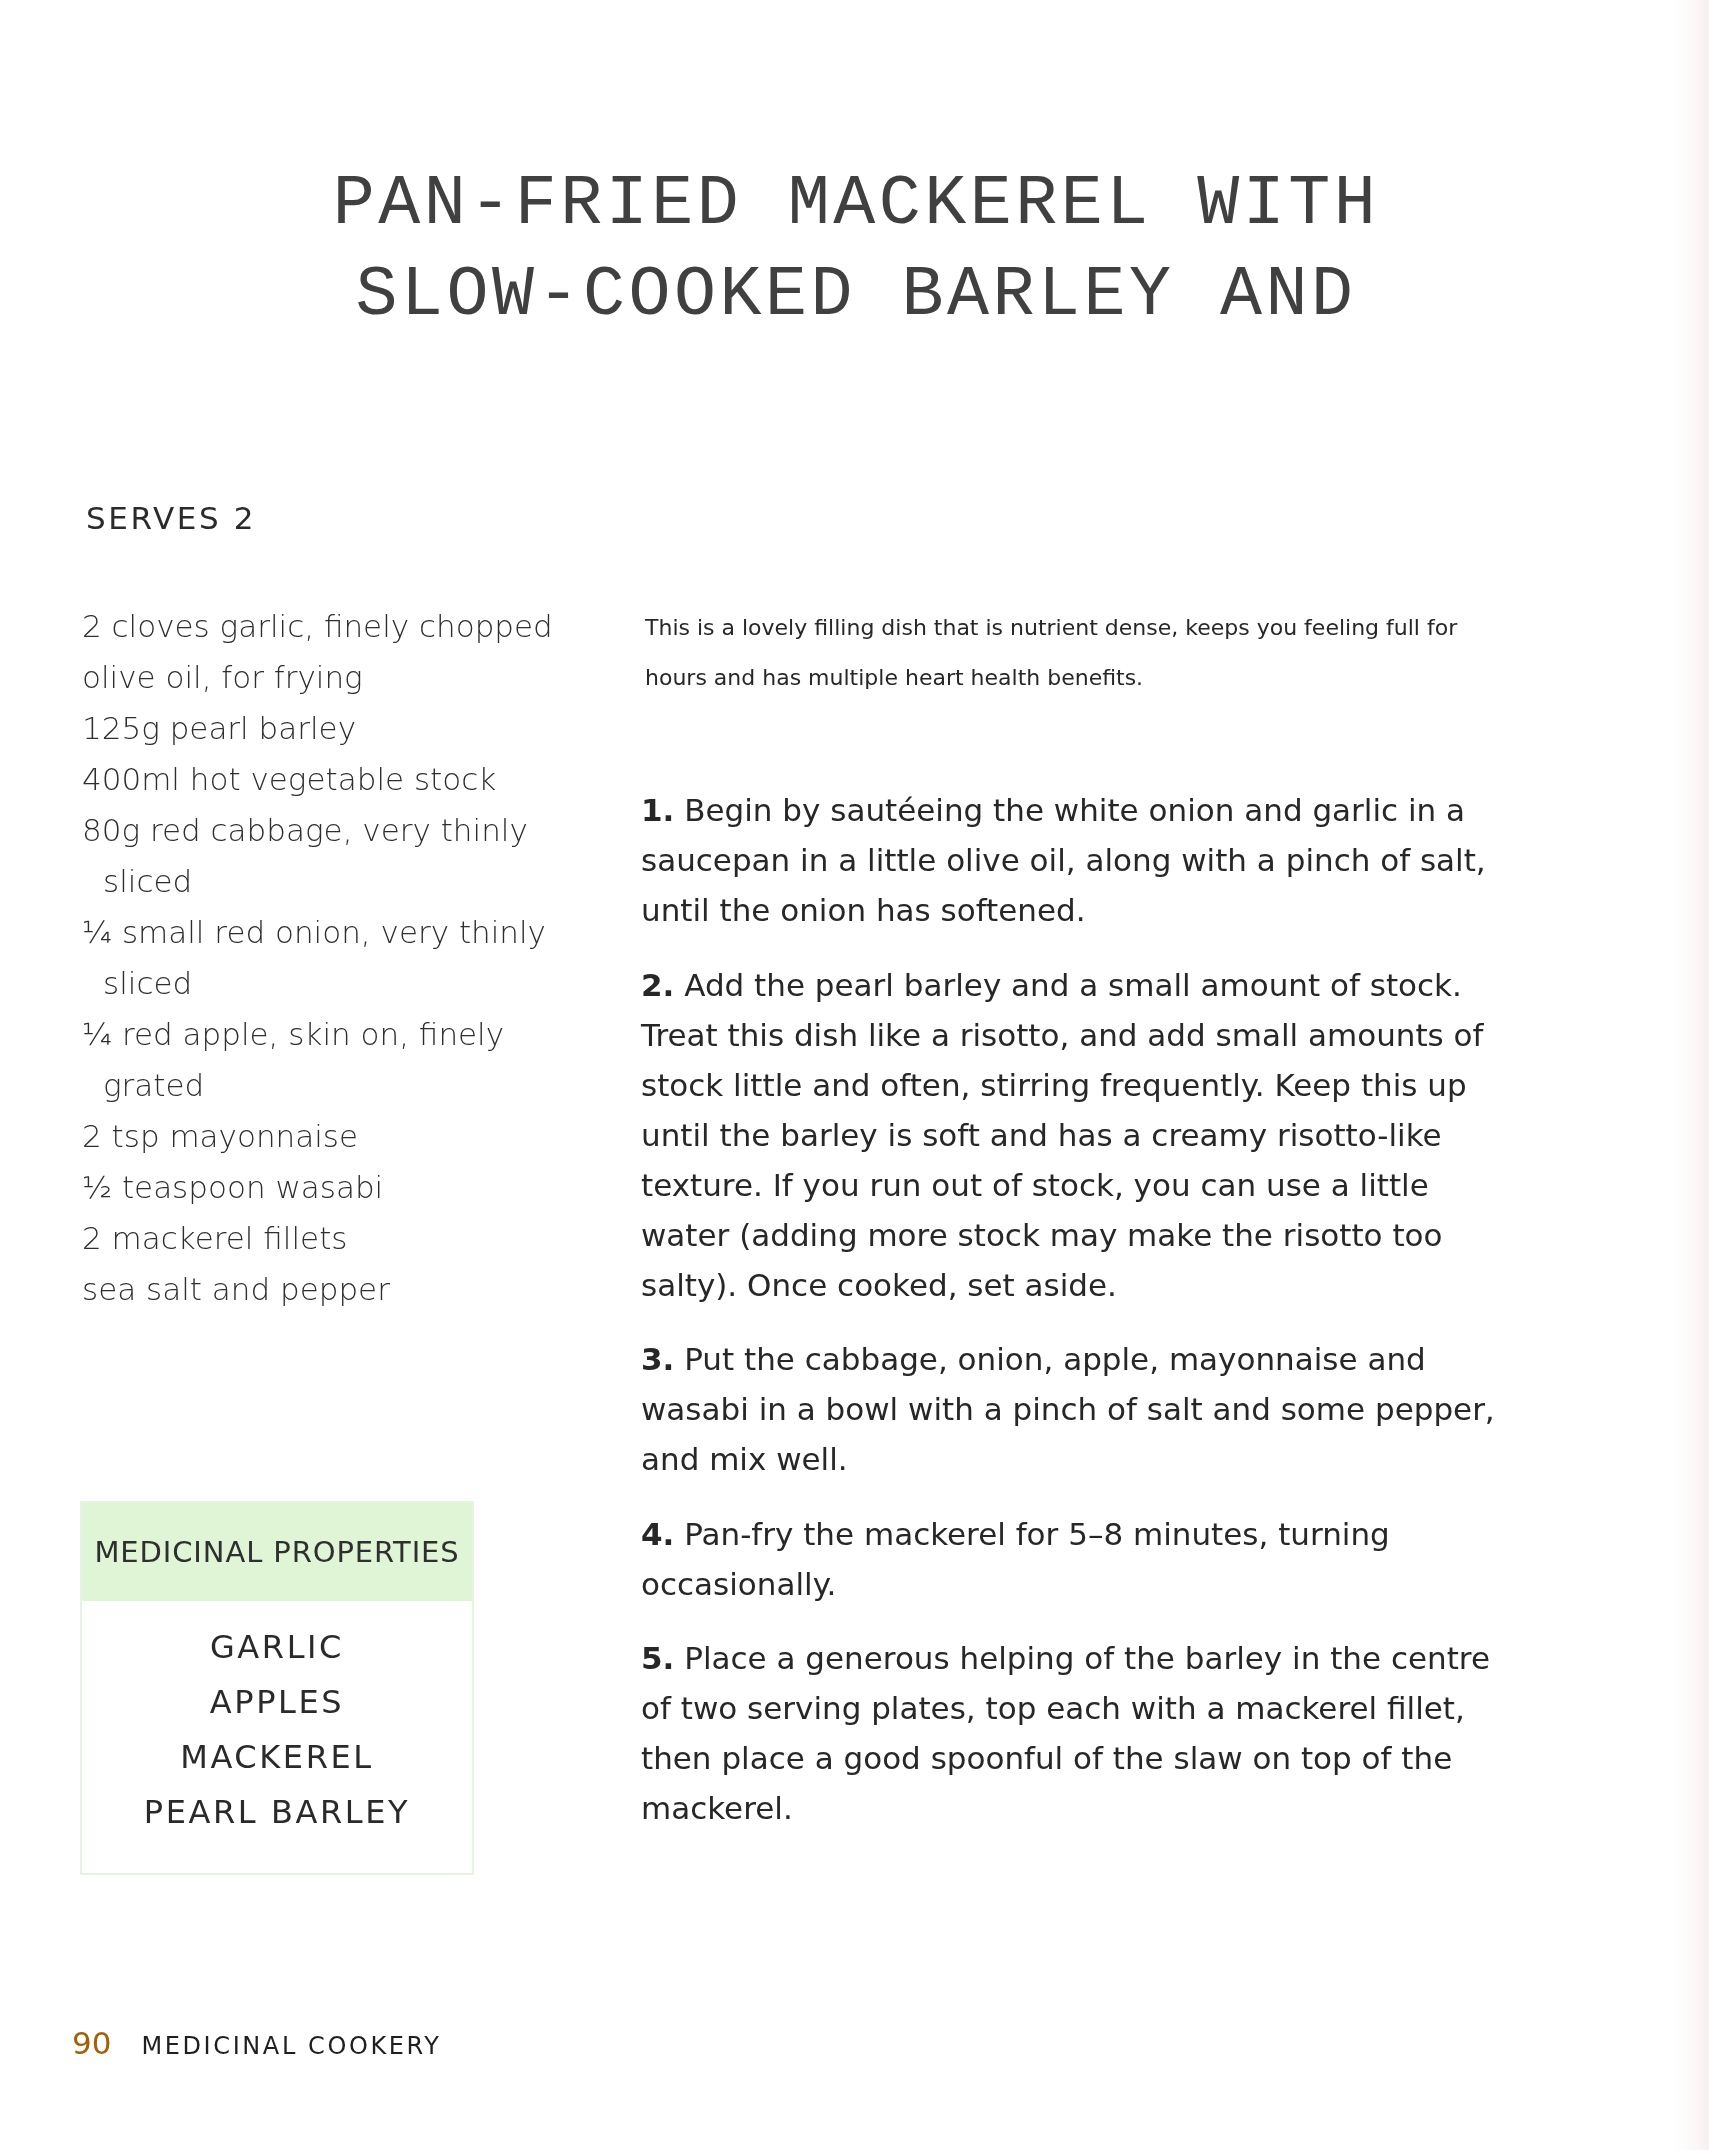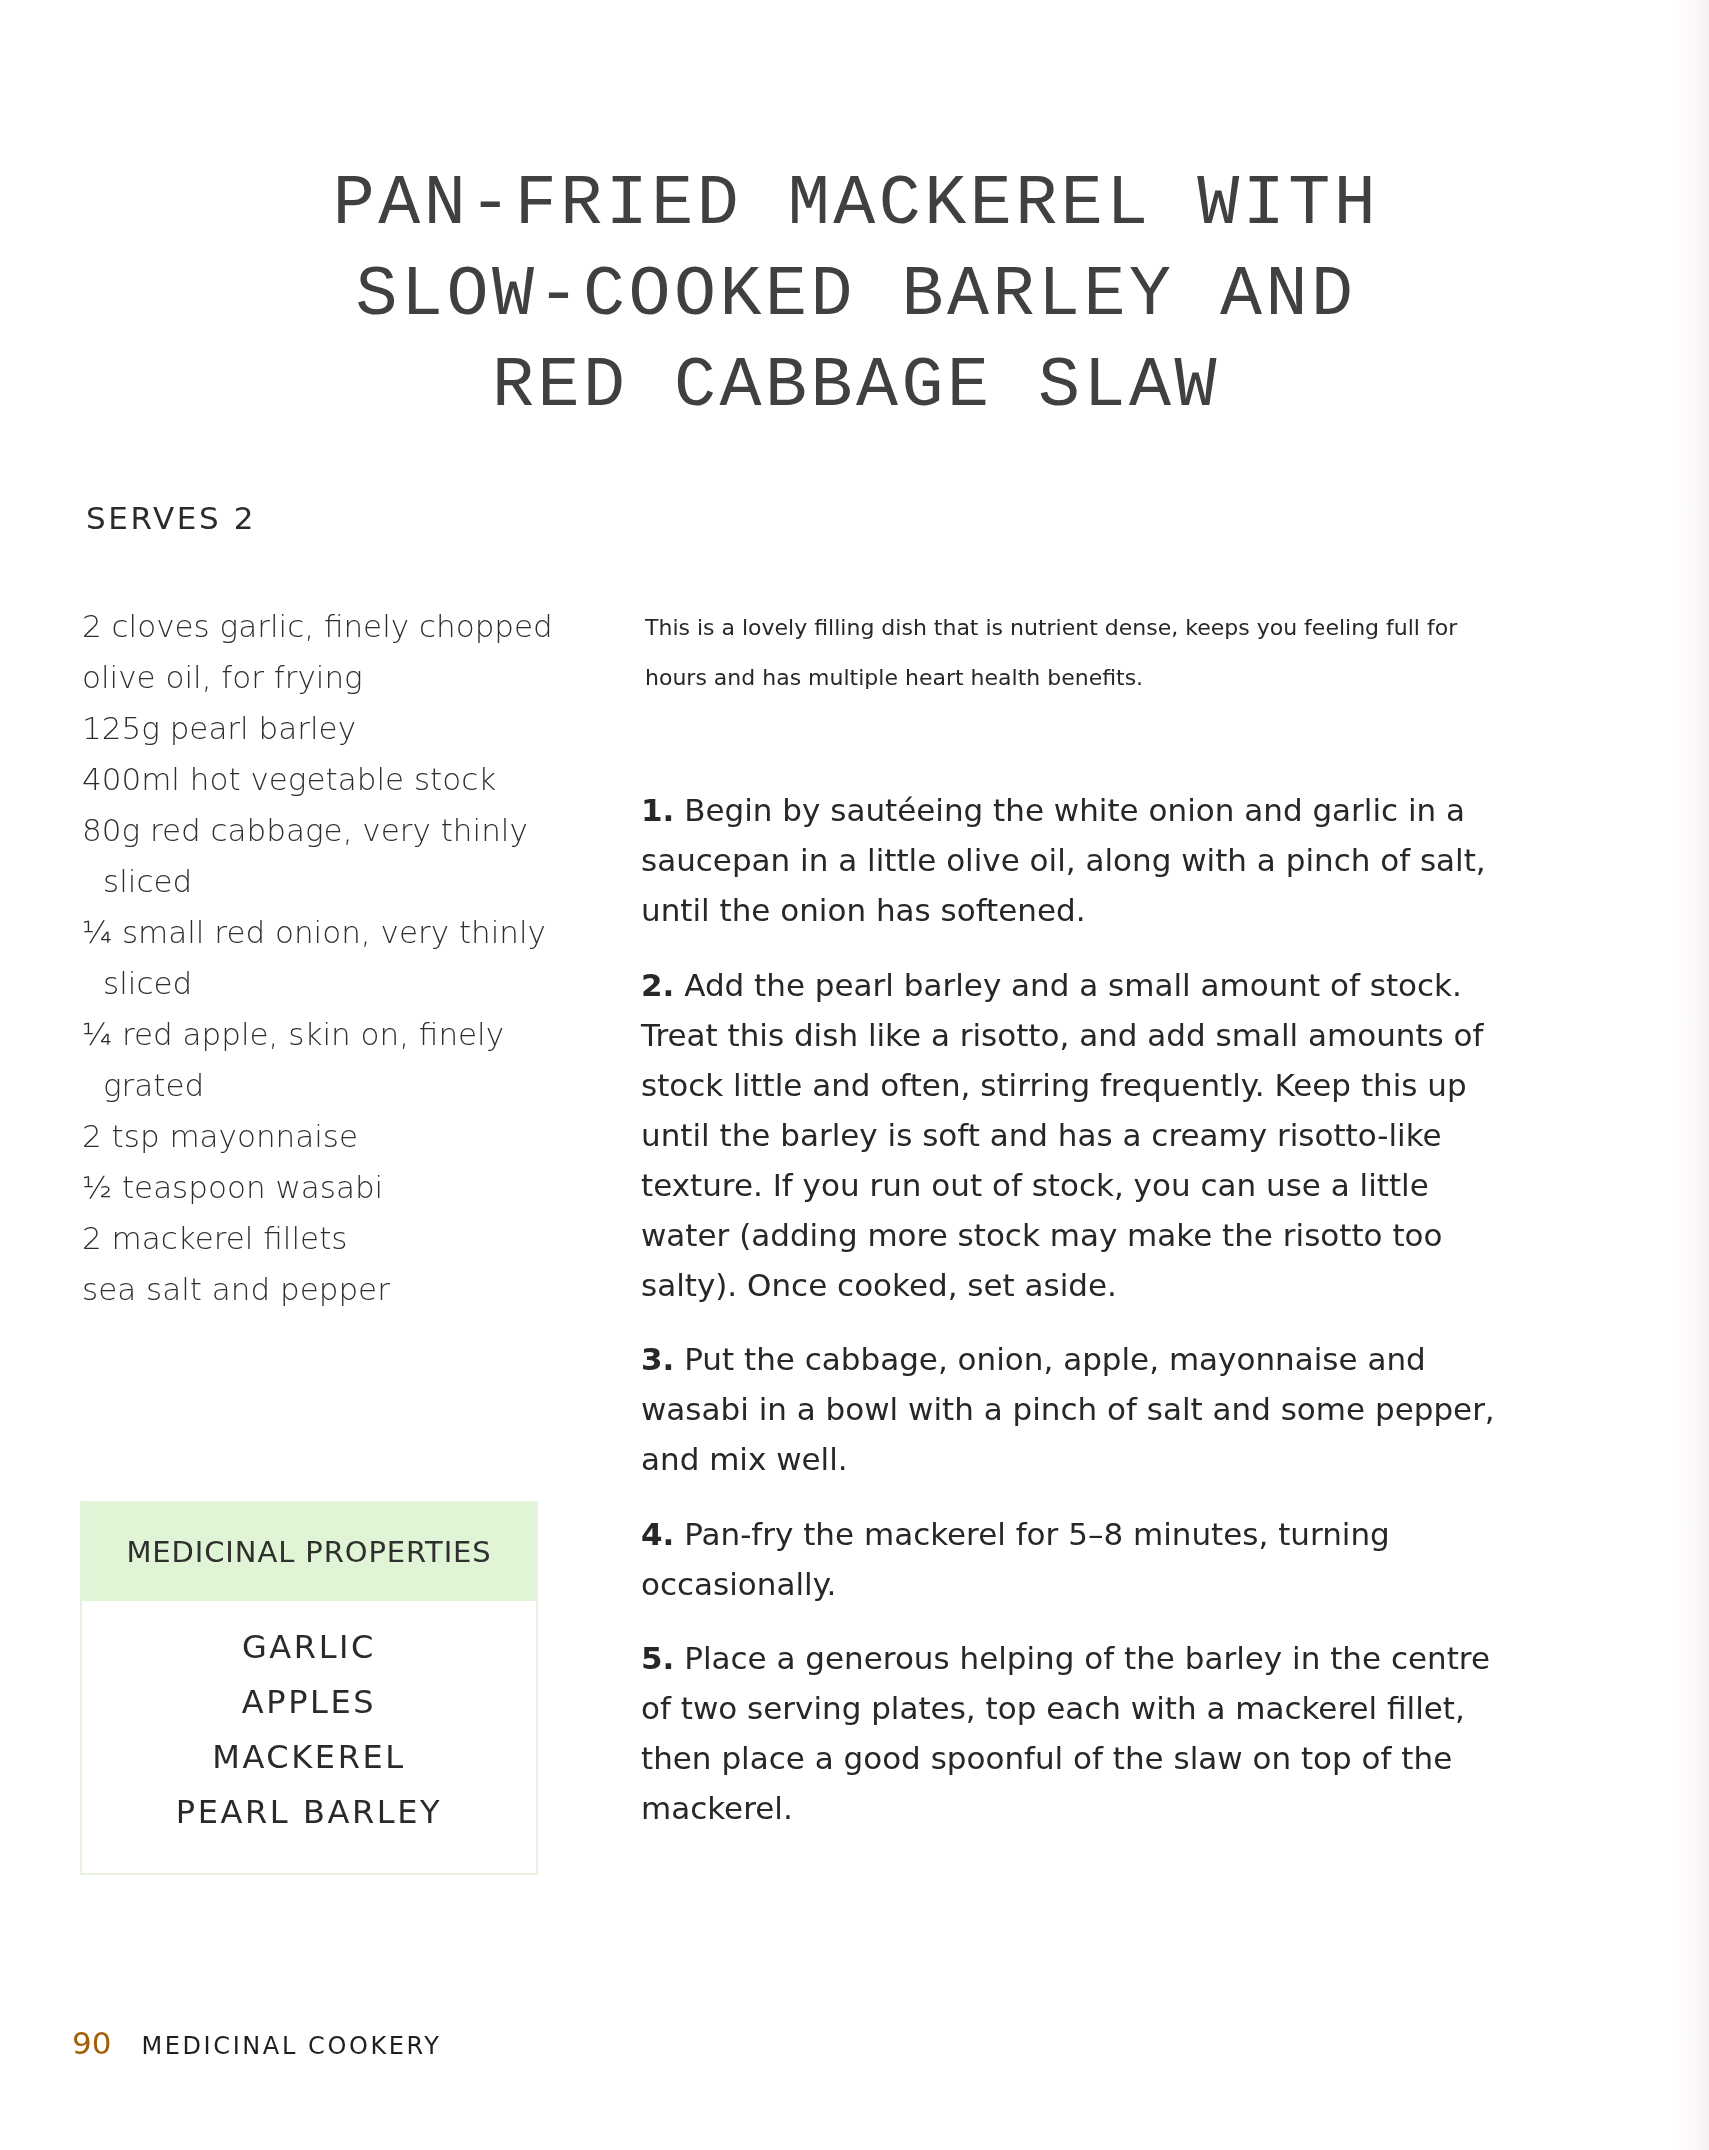--- a/index.html
+++ b/index.html
@@ -62,21 +62,21 @@
     }
     .ingredients li {
       padding-left: 21px;
       text-indent: -21px;
     }
 
     .med-box {
       position: absolute;
       left: 80px;
       top: 1501px;
-      width: 458px;
+      width: 394px;
       height: 374px;
       border: 2.6px solid #e8f3df;
       background: #ffffff;
       box-sizing: border-box;
     }
     .med-box-header {
       background: #dff5d5;
       height: 98px;
       display: flex;
       align-items: center;
@@ -145,21 +145,20 @@
     }
   </style>
 </head>
 <body>
 
 <div class="page-edge"></div>
 
 <h1 class="title">
   <span class="line">PAN-FRIED MACKEREL WITH</span>
   <span class="line">SLOW-COOKED BARLEY AND</span>
-  <span class="line">RED CABBAGE SLAW</span>
 </h1>
 
 <div class="serves">SERVES 2</div>
 
 <ul class="ingredients">
   <li>2 cloves garlic, finely chopped</li>
   <li>olive oil, for frying</li>
   <li>125g pearl barley</li>
   <li>400ml hot vegetable stock</li>
   <li>80g red cabbage, very thinly sliced</li>

